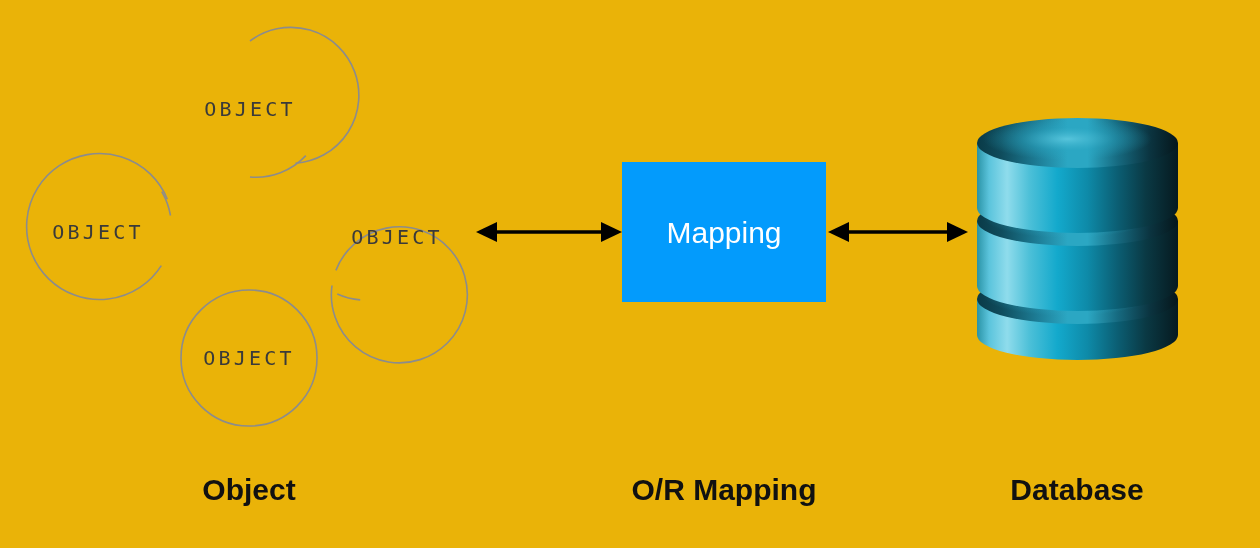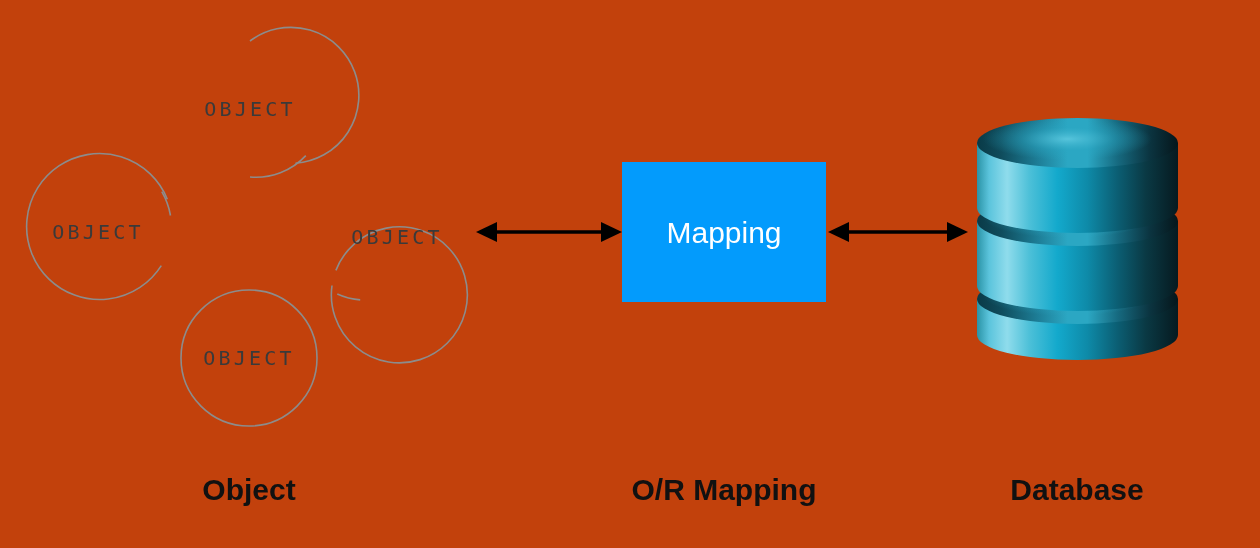--- a/index.html
+++ b/index.html
@@ -8,21 +8,21 @@
     padding: 0;
     background: #ffffff;
   }
   body {
     font-family: "Liberation Sans", sans-serif;
   }
   #canvas {
     position: relative;
     width: 1260px;
     height: 548px;
-    background: #c2410c;
+    background: #eab308;
     overflow: hidden;
   }
   #diagram-svg {
     position: absolute;
     left: 0;
     top: 0;
     width: 1260px;
     height: 548px;
     display: block;
   }

